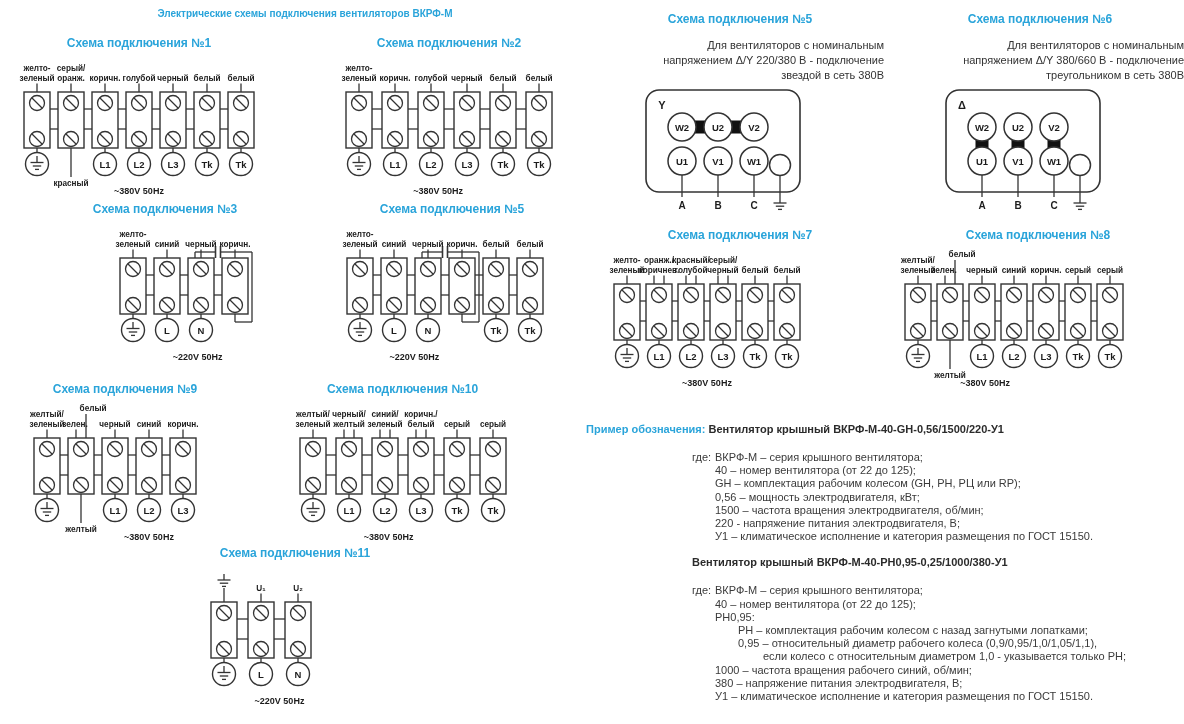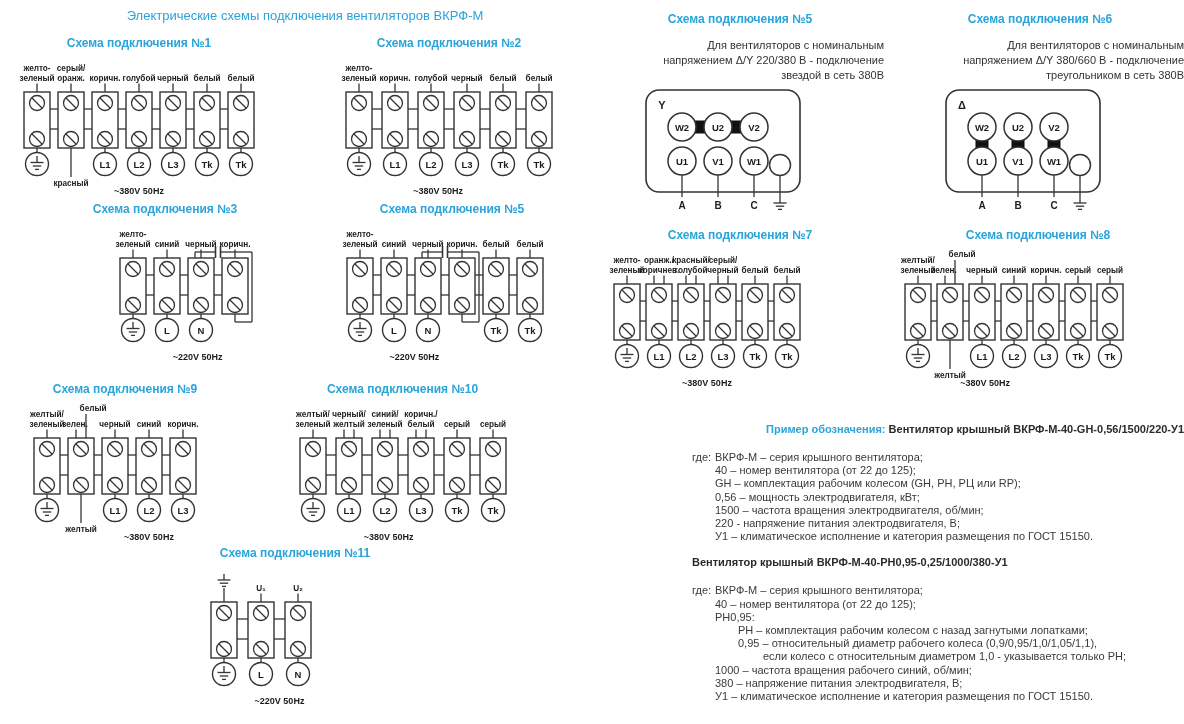--- a/index.html
+++ b/index.html
@@ -1,38 +1,38 @@
 <!DOCTYPE html>
 <html style="--accent: #2aa4da;"><head>
 <meta charset="utf-8">
 <style>
   html,body{margin:0;padding:0;background:#ffffff;}
   body{font-family:"Liberation Sans",sans-serif;color:#3a3a3a;}
   .page{position:relative;width:1184px;height:724px;background:#fff;overflow:hidden;}
   .main-title{position:absolute;left:0;top:8px;width:610px;text-align:center;
-    font-size:13px;font-weight:400;color:var(--accent,#2aa4da);}
+    font-size:10px;font-weight:700;color:var(--accent,#2aa4da);}
   .scheme{position:absolute;}
   .scheme-title{text-align:center;font-size:12px;font-weight:700;color:var(--accent,#2aa4da);height:16px;}
   .scheme svg{display:block;margin:4px auto 0 auto;}
   svg text{font-family:"Liberation Sans",sans-serif;}
   .s1{left:14px;top:36px;width:250px;}
   .s2{left:334px;top:36px;width:230px;}
   .s3{left:50px;top:202px;width:230px;}  .s3 svg{margin-left:62px;}
   .s4{left:334px;top:202px;width:236px;}
   .s5{left:590px;top:12px;width:300px;}  .s5 svg{margin-left:48px;}
   .s6{left:890px;top:12px;width:300px;}  .s6 svg{margin-left:48px;}
   .s7{left:598px;top:228px;width:284px;} .s7 svg{margin-left:8px;}
   .s8{left:893px;top:228px;width:290px;} .s8 svg{margin-left:4px;}
   .s9{left:10px;top:382px;width:230px;}  .s9 svg{margin-left:16px;}
   .s10{left:285px;top:382px;width:235px;}
   .s11{left:195px;top:546px;width:200px;} .s11 svg{margin-left:8px;}
   .desc{margin:10px auto 0 auto;width:288px;text-align:right;font-size:11px;
     line-height:15px;color:#333;}
   .example{position:absolute;left:586px;top:423px;width:598px;font-size:11px;color:#3a3a3a;}
-  .ex-head{white-space:nowrap;text-align:right;}
+  .ex-head{white-space:nowrap;}
   .ex-label{color:var(--accent,#2aa4da);font-weight:700;}
   .ex-title{font-weight:700;color:#2b2b2b;}
   .ex-title2{display:block;margin-left:106px;margin-top:13px;}
   .ex-lines{margin-left:106px;margin-top:16px;}
   .ln{line-height:13.2px;white-space:nowrap;}
   .ln .pre{display:inline-block;width:23px;}
   .ind1{margin-left:23px;} .ind2{margin-left:40px;padding-left:6px;} .ind3{margin-left:71px;}
 </style>
 </head>
 <body>

